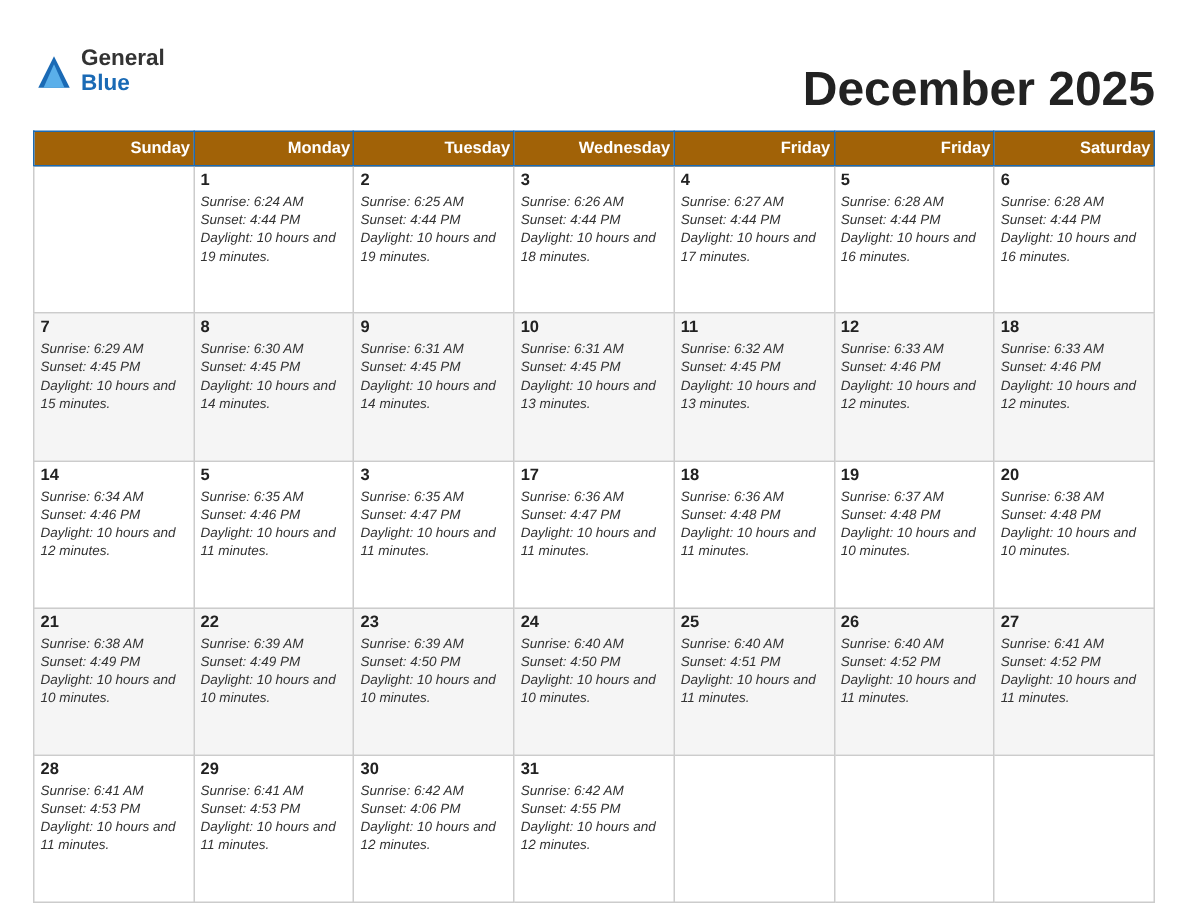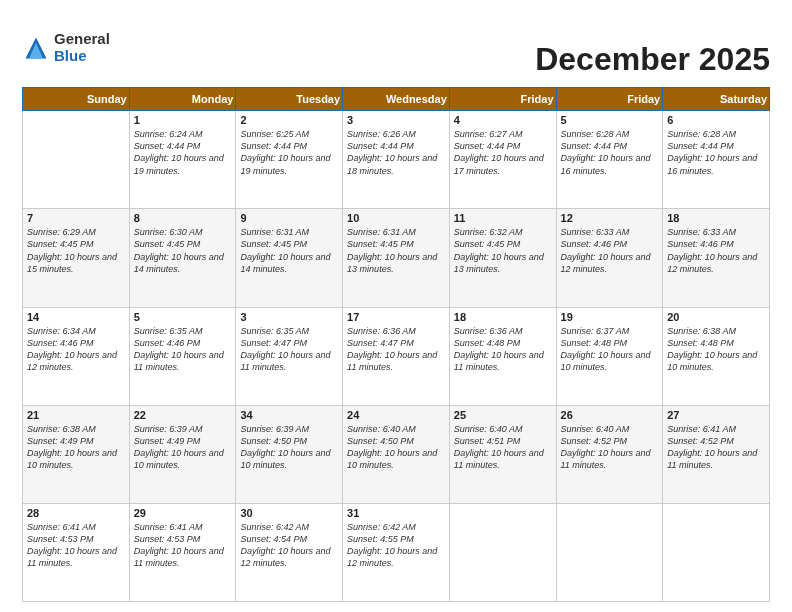--- a/index.html
+++ b/index.html
@@ -296,21 +296,21 @@
 and 10 minutes.</div>
           </td>
           <td>
             <span class="day-num">22</span>
             <div class="day-info">Sunrise: 6:39 AM
 Sunset: 4:49 PM
 Daylight: 10 hours
 and 10 minutes.</div>
           </td>
           <td>
-            <span class="day-num">34</span>
+            <span class="day-num">23</span>
             <div class="day-info">Sunrise: 6:39 AM
 Sunset: 4:50 PM
 Daylight: 10 hours
 and 10 minutes.</div>
           </td>
           <td>
             <span class="day-num">24</span>
             <div class="day-info">Sunrise: 6:40 AM
 Sunset: 4:50 PM
 Daylight: 10 hours
@@ -349,21 +349,21 @@
           <td>
             <span class="day-num">29</span>
             <div class="day-info">Sunrise: 6:41 AM
 Sunset: 4:53 PM
 Daylight: 10 hours
 and 11 minutes.</div>
           </td>
           <td>
             <span class="day-num">30</span>
             <div class="day-info">Sunrise: 6:42 AM
-Sunset: 4:54 PM
+Sunset: 4:06 PM
 Daylight: 10 hours
 and 12 minutes.</div>
           </td>
           <td>
             <span class="day-num">31</span>
             <div class="day-info">Sunrise: 6:42 AM
 Sunset: 4:55 PM
 Daylight: 10 hours
 and 12 minutes.</div>
           </td>

